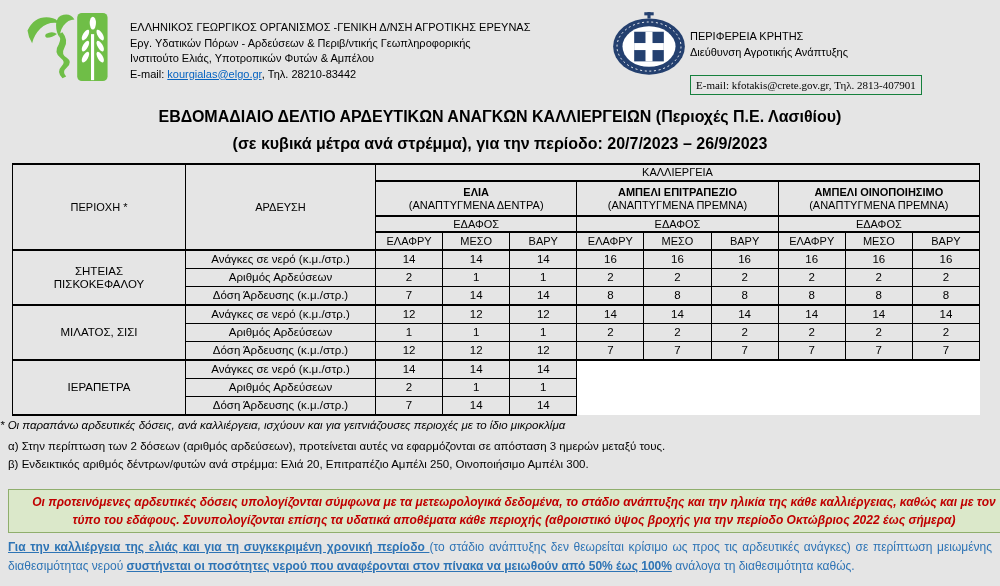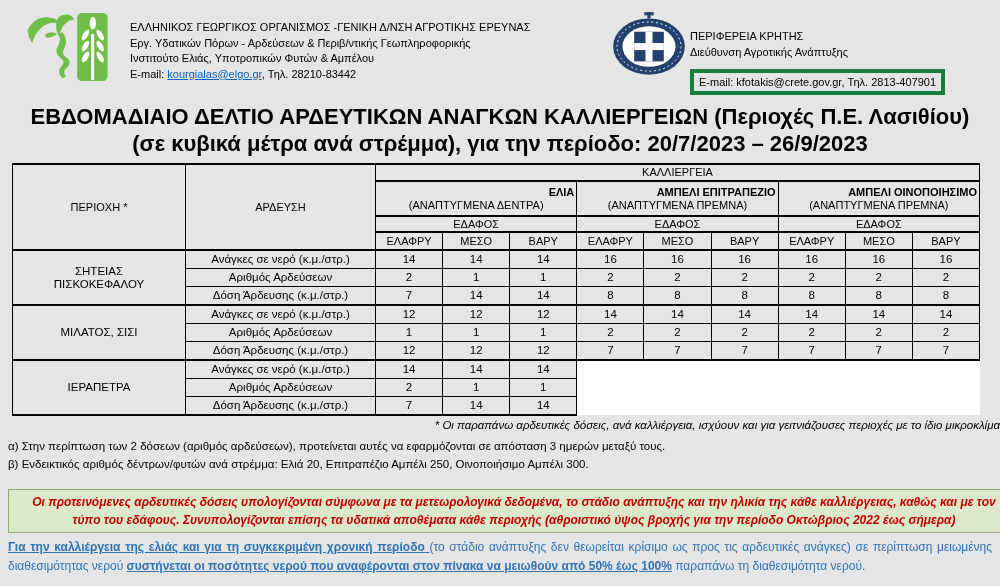--- a/index.html
+++ b/index.html
@@ -6,44 +6,44 @@
   body{font-family:"Liberation Sans","DejaVu Sans",sans-serif;color:#000;}
   .page{position:relative;width:1000px;height:586px;background:#e5e5e5;overflow:hidden;}
 
   
   .hdr-left{position:absolute;left:22px;top:10px;display:flex;gap:16px;}
   .logo-elgo{width:92px;height:74px;flex:0 0 auto;}
   .hdr-left-text{font-size:11px;line-height:15.5px;padding-top:10px;white-space:nowrap;}
   .hdr-right{position:absolute;left:610px;top:12px;display:flex;gap:2px;}
   .emblem{width:78px;height:66px;flex:0 0 auto;}
   .hdr-right-text{font-size:11px;line-height:16px;padding-top:16px;white-space:nowrap;}
-  .boxed{border:4px solid #15803d;padding:1px 5px;display:inline-block;margin-top:9px;}
+  .boxed{border:1px solid #15803d;padding:1px 5px;display:inline-block;margin-top:15px;font-family:Liberation Serif, serif;}
   .link{color:var(--link,#0563c1);text-decoration:underline;cursor:pointer;}
 
   
-  .title{position:absolute;top:103px;left:0;width:100%;text-align:center;font-weight:bold;font-size:22px;line-height:27px;}
+  .title{position:absolute;top:103px;left:0;width:100%;text-align:center;font-weight:bold;font-size:16px;line-height:27px;}
 
   
   table.main{position:absolute;top:163px;left:12px;width:968px;border-collapse:collapse;table-layout:fixed;font-size:11px;}
   table.main th,table.main td{border:1px solid #000;text-align:center;vertical-align:middle;padding:0 2px;font-weight:normal;line-height:13px;}
   table.main thead th{border-top:2px solid #000;}
   .tr-cult{height:17px;}
   .tr-crops{height:35px;}
   .tr-soil{height:16px;}
   .tr-types{height:18px;}
-  .b{font-weight:bold;text-align:right;}
+  .b{font-weight:bold;}
   .hdr-bottom{border-bottom:2.5px solid #000 !important;}
   table.main tbody td{height:17px;font-size:11.5px;}
   td.rowlabel{font-size:11px;margin-top:43px;}
   td.region{font-size:11px;line-height:14px;border-bottom:2.5px solid #000 !important;margin-top:18px;}
   tr.group-end td{border-bottom:2.5px solid #000;}
   td.blank{border:none !important;background:#fff;}
 
   
-  .note-ast{position:absolute;top:419px;left:0;width:100%;text-align:right;font-style:italic;font-size:11.5px;}
+  .note-ast{position:absolute;top:419px;left:0;width:100%;text-align:left;font-style:italic;font-size:11.5px;}
   .remarks{position:absolute;top:437px;left:8px;width:984px;font-size:11.5px;line-height:18px;display:flex;}
   .remarks-label{font-weight:bold;white-space:nowrap;margin-right:6px;}
   .remarks-body div{white-space:nowrap;}
 
   
   .info-box{position:absolute;top:489px;left:8px;width:982px;background:var(--greenbg,#dbe8ca);
     border:1.5px solid #8fae6d;padding:3px 14px;text-align:center;
     color:var(--red,#c00000);font-weight:bold;font-style:italic;font-size:12px;line-height:18px;}
 
   
@@ -288,16 +288,16 @@
   <div class="remarks">
     <div class="remarks-body">
       <div>α) Στην περίπτωση των 2 δόσεων (αριθμός αρδεύσεων), προτείνεται αυτές να εφαρμόζονται σε απόσταση 3 ημερών μεταξύ τους.</div>
       <div>β) Ενδεικτικός αριθμός δέντρων/φυτών ανά στρέμμα: Ελιά 20, Επιτραπέζιο Αμπέλι 250, Οινοποιήσιμο Αμπέλι 300.</div>
     </div>
   </div>
 
   <div class="info-box">Οι προτεινόμενες αρδευτικές δόσεις υπολογίζονται σύμφωνα με τα μετεωρολογικά δεδομένα, το στάδιο ανάπτυξης και την ηλικία της κάθε καλλιέργειας, καθώς και με τον τύπο του εδάφους. Συνυπολογίζονται επίσης τα υδατικά αποθέματα κάθε περιοχής (αθροιστικό ύψος βροχής για την περίοδο Οκτώβριος 2022 έως σήμερα)</div>
 
   <div class="advice">
-    <span class="em">Για την καλλιέργεια της ελιάς και για τη συγκεκριμένη χρονική περίοδο </span><span>(το στάδιο ανάπτυξης δεν θεωρείται κρίσιμο ως προς τις αρδευτικές ανάγκες) σε περίπτωση μειωμένης διαθεσιμότητας νερού </span><span class="em">συστήνεται οι ποσότητες νερού που αναφέρονται στον πίνακα να μειωθούν από 50% έως 100%</span><span> παραπάνω τη διαθεσιμότητα νερού.</span>
+    <span class="em">Για την καλλιέργεια της ελιάς και για τη συγκεκριμένη χρονική περίοδο </span><span>(το στάδιο ανάπτυξης δεν θεωρείται κρίσιμο ως προς τις αρδευτικές ανάγκες) σε περίπτωση μειωμένης διαθεσιμότητας νερού </span><span class="em">συστήνεται οι ποσότητες νερού που αναφέρονται στον πίνακα να μειωθούν από 50% έως 100%</span><span> ανάλογα τη διαθεσιμότητα καθώς.</span>
   </div>
 
 </div>
 
 </body></html>

